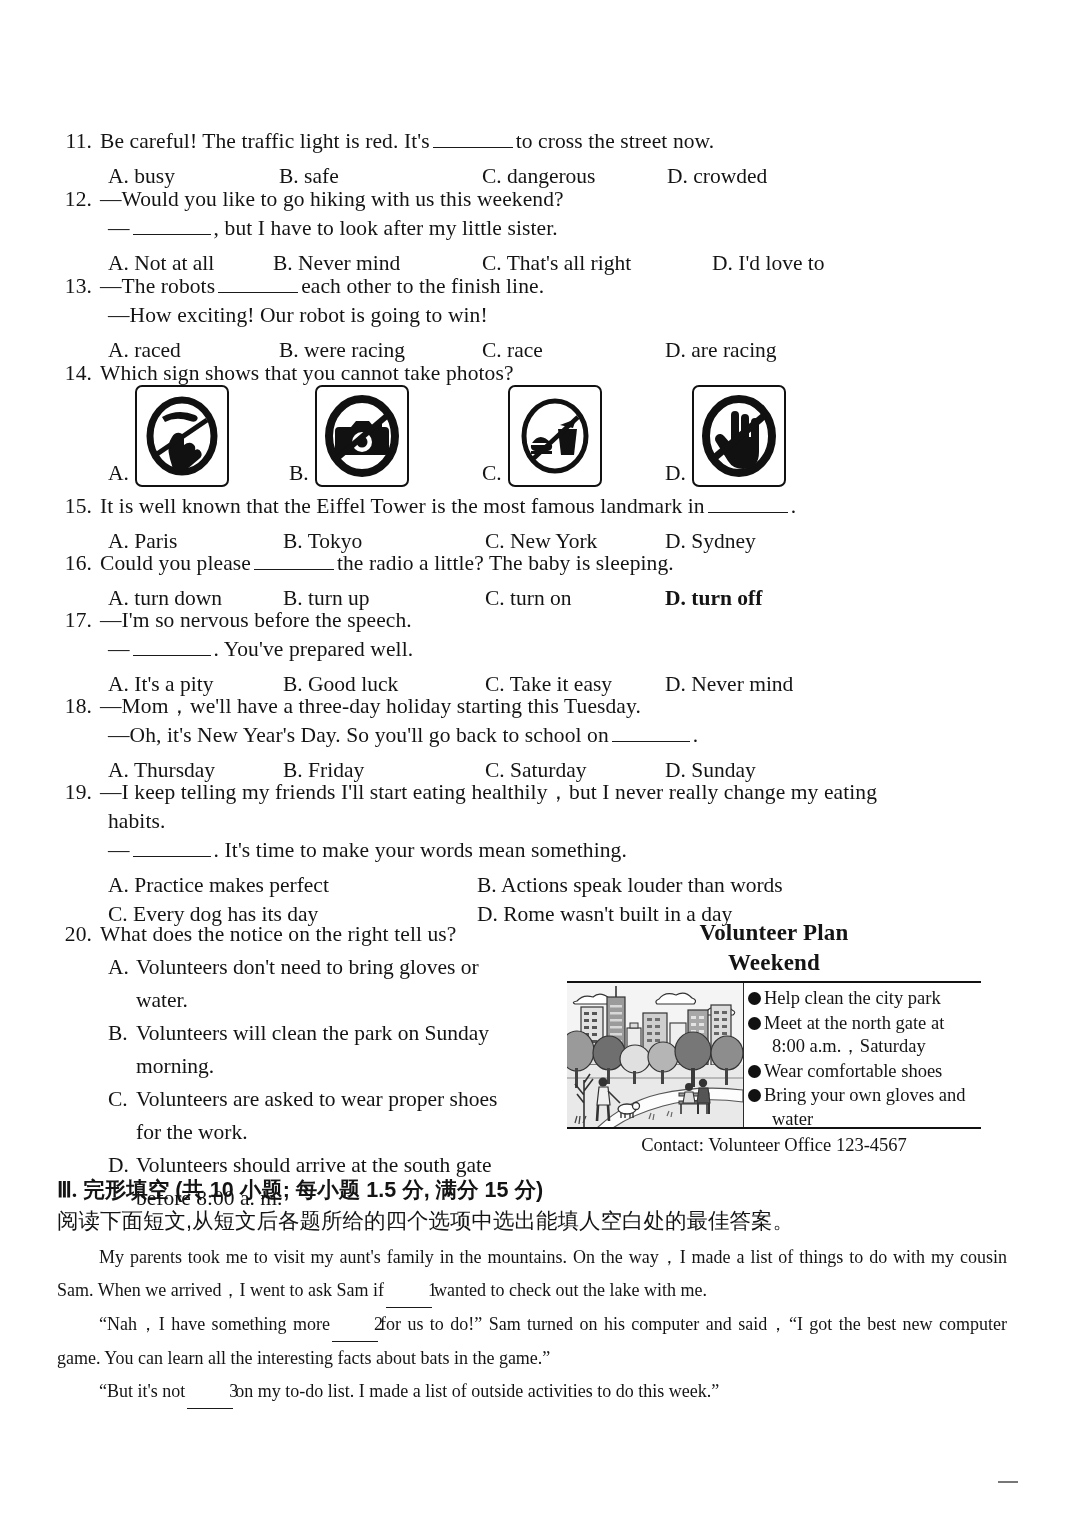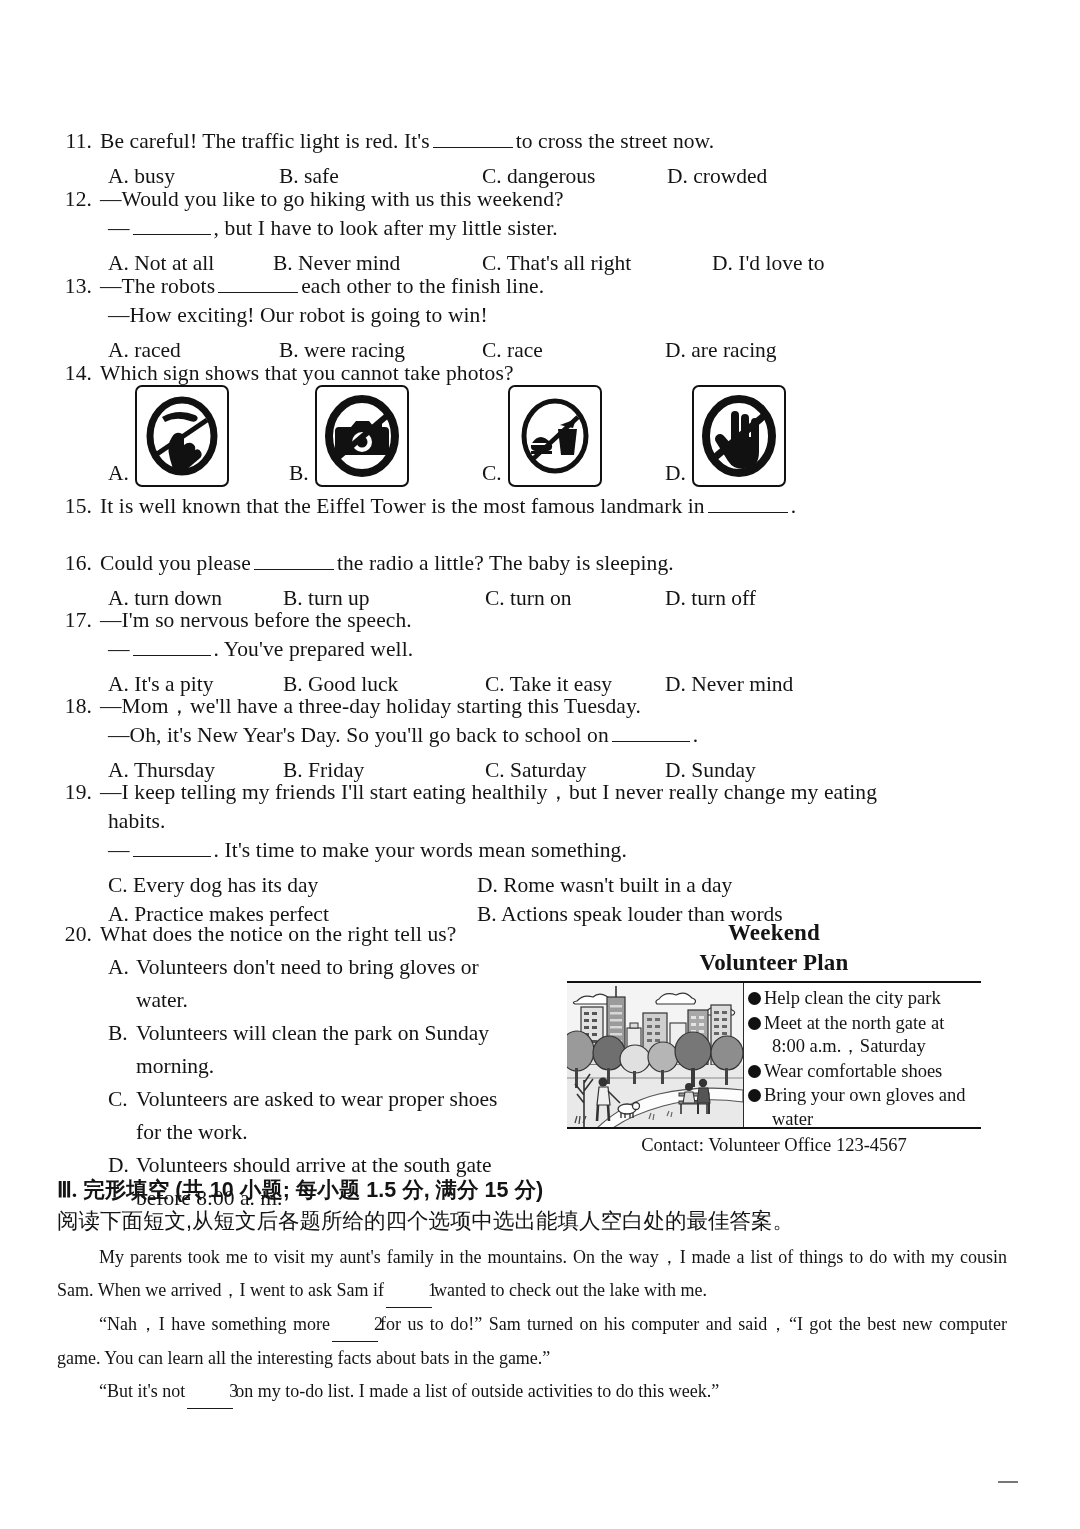--- a/index.html
+++ b/index.html
@@ -365,34 +365,40 @@
     </div>
   </div>
 
   <div class="qblock" style="top:477px;">
     <div class="qline">
       <span class="qnum">15.</span>
       <span class="qtext">
         <span>It is well known that the Eiffel Tower is the most famous landmark in</span><span class="blank w80"></span><span>.</span>
       </span>
     </div>
+    <div class="opts">
+      <span class="opt oA">A.  Paris</span>
+      <span class="opt" style="left:226px;">B.  Tokyo</span>
+      <span class="opt" style="left:428px;">C.  New York</span>
+      <span class="opt" style="left:608px;">D.  Sydney</span>
+    </div>
   </div>
 
   <div class="qblock" style="top:534px;">
     <div class="qline">
       <span class="qnum">16.</span>
       <span class="qtext">
         <span>Could you please</span><span class="blank w80"></span><span>the radio a little? The baby is sleeping.</span>
       </span>
     </div>
     <div class="opts">
       <span class="opt oA">A.  turn down</span>
       <span class="opt" style="left:226px;">B.  turn up</span>
       <span class="opt" style="left:428px;">C.  turn on</span>
-      <span class="opt" style="left:608px;">D.  turn off</span>
+      <span class="opt" style="left:608px;font-weight:bold;">D.  turn off</span>
     </div>
   </div>
 
   <div class="qblock" style="top:591px;">
     <div class="qline">
       <span class="qnum">17.</span>
       <span class="qtext">—I'm so nervous before the speech.</span>
     </div>
     <div class="qline qcont">
       <span>—</span>
@@ -430,26 +436,26 @@
       <span class="qnum">19.</span>
       <span class="qtext">—I keep telling my friends I'll start eating healthily，but I never really change my eating</span>
     </div>
     <div class="qline qcont">habits.</div>
     <div class="qline qcont">
       <span>—</span>
         <span class="blank w78"></span>
         <span>.  It's time to make your words mean something.</span>
     </div>
     <div class="opts">
+      <span class="opt oA">A.  Practice makes perfect</span>
+      <span class="opt" style="left:420px;">B.  Actions speak louder than words</span>
+    </div>
+    <div class="opts">
       <span class="opt oA">C.  Every dog has its day</span>
       <span class="opt" style="left:420px;">D.  Rome wasn't built in a day</span>
-    </div>
-    <div class="opts">
-      <span class="opt oA">A.  Practice makes perfect</span>
-      <span class="opt" style="left:420px;">B.  Actions speak louder than words</span>
     </div>
   </div>
 
   <div class="q20">
     <div class="qline">
       <span class="qnum">20.</span>
       <span class="qtext">What does the notice on the right tell us?</span>
     </div>
 
     <div class="q20-opt">
@@ -479,22 +485,22 @@
     <div class="q20-opt">
       <span class="q20-letter">D.</span>
       <span class="q20-body">
         <span>Volunteers should arrive at the south gate</span>
         <span class="cont">before 8:00 a. m.</span>
       </span>
     </div>
   </div>
 
   <div class="notice">
+    <div class="notice-title">Volunteer Plan</div>
     <div class="notice-title">Weekend</div>
-    <div class="notice-title">Volunteer Plan</div>
 
     <div class="notice-body">
       <div class="notice-pic">
         <svg width="176" height="145" viewBox="0 0 176 145">
           <rect x="0" y="0" width="176" height="145" fill="#f4f4f4"></rect>
 
           <path d="M10 18 q6 -7 16 -4 q7 -6 16 1 q7 1 4 6 h-38 q-4 -2 2 -3z" fill="#fff" stroke="#333" stroke-width="1.2"></path>
           <path d="M92 16 q6 -8 17 -4 q9 -5 16 3 q6 2 2 6 h-37 q-3 -3 2 -5z" fill="#fff" stroke="#333" stroke-width="1.2"></path>
           <path d="M140 28 q5 -6 13 -3 q7 -4 12 2 q5 2 1 5 h-28 q-2 -2 2 -4z" fill="#fff" stroke="#333" stroke-width="1.1"></path>
 

